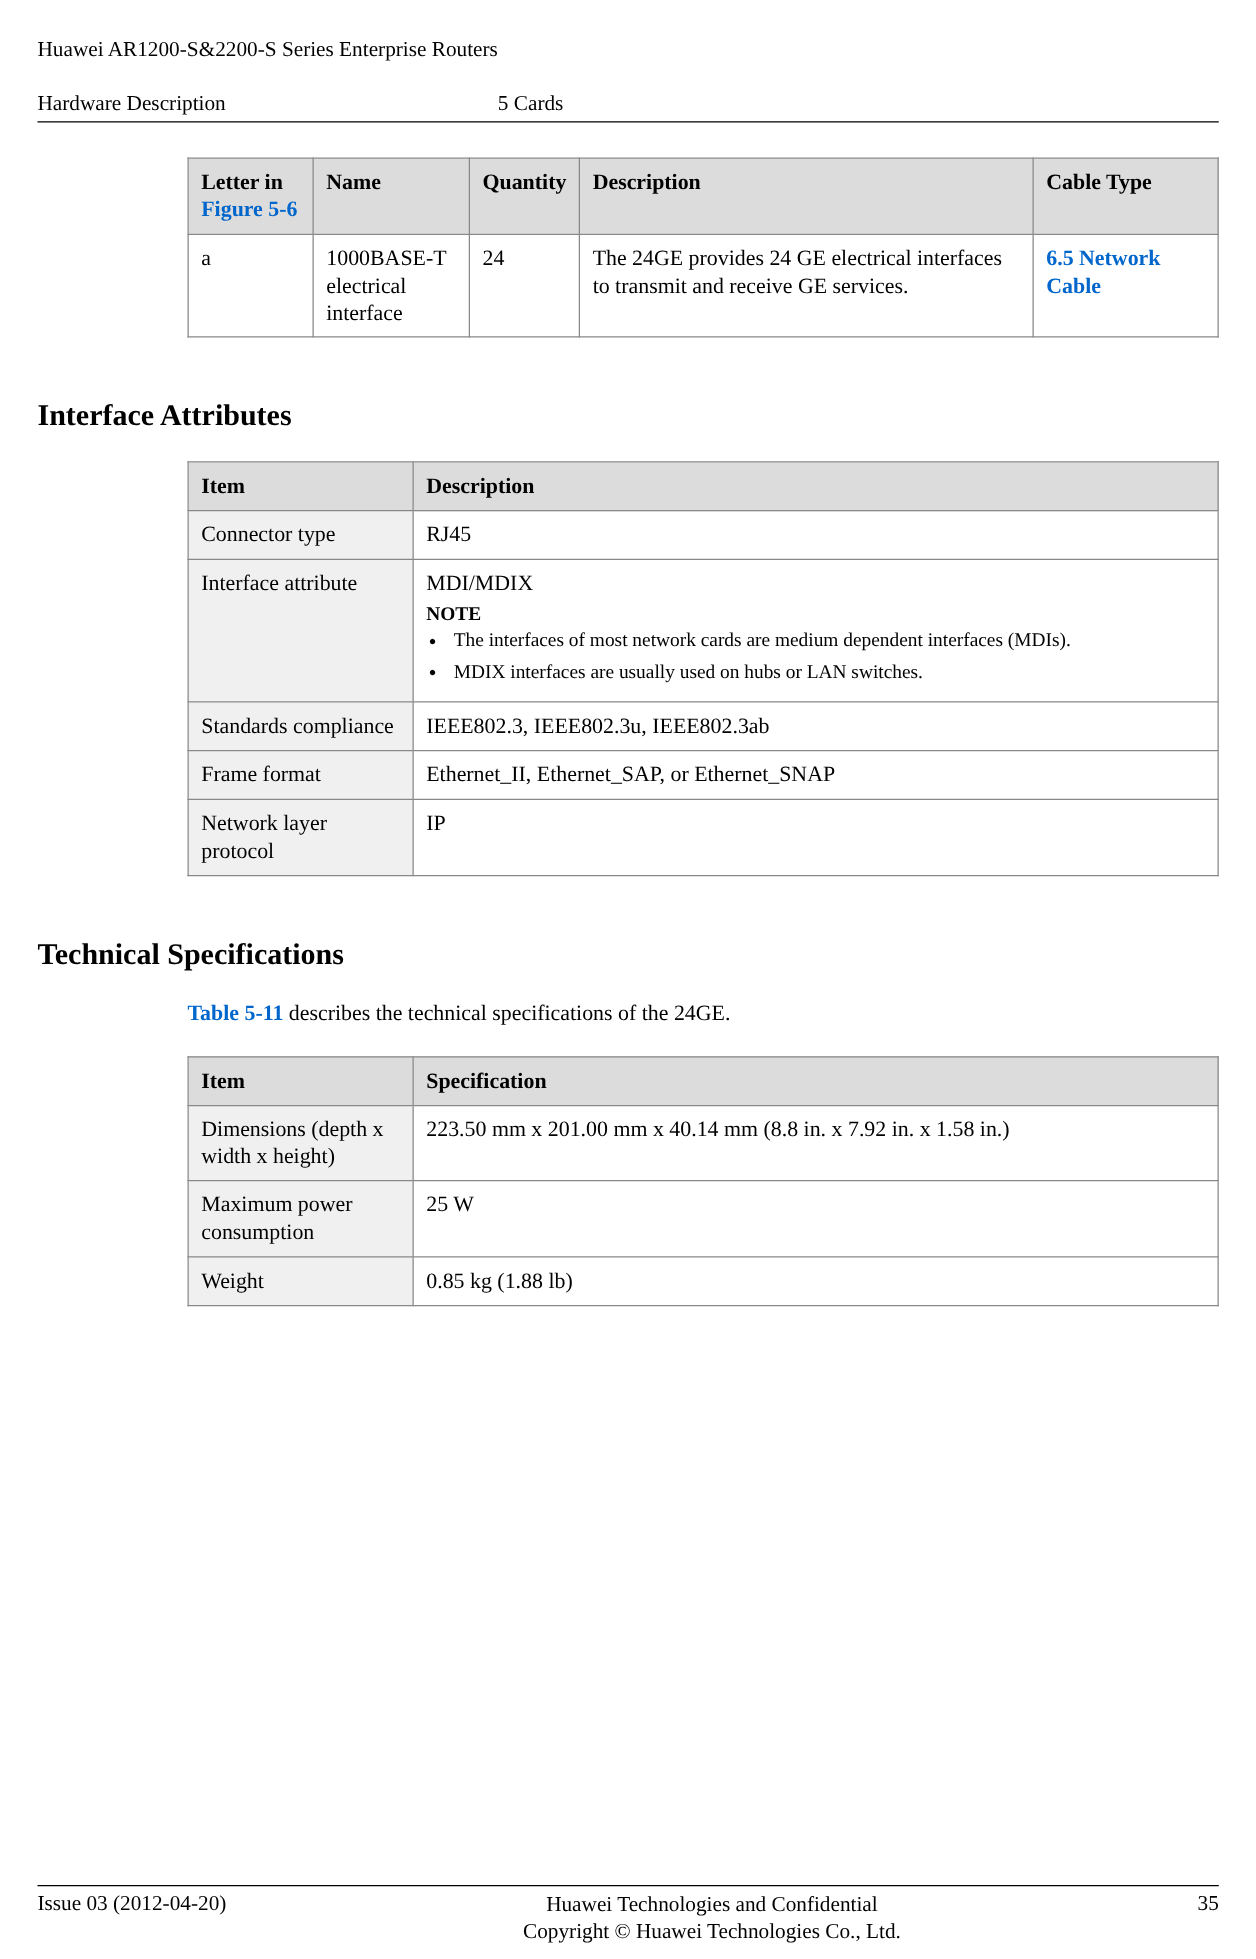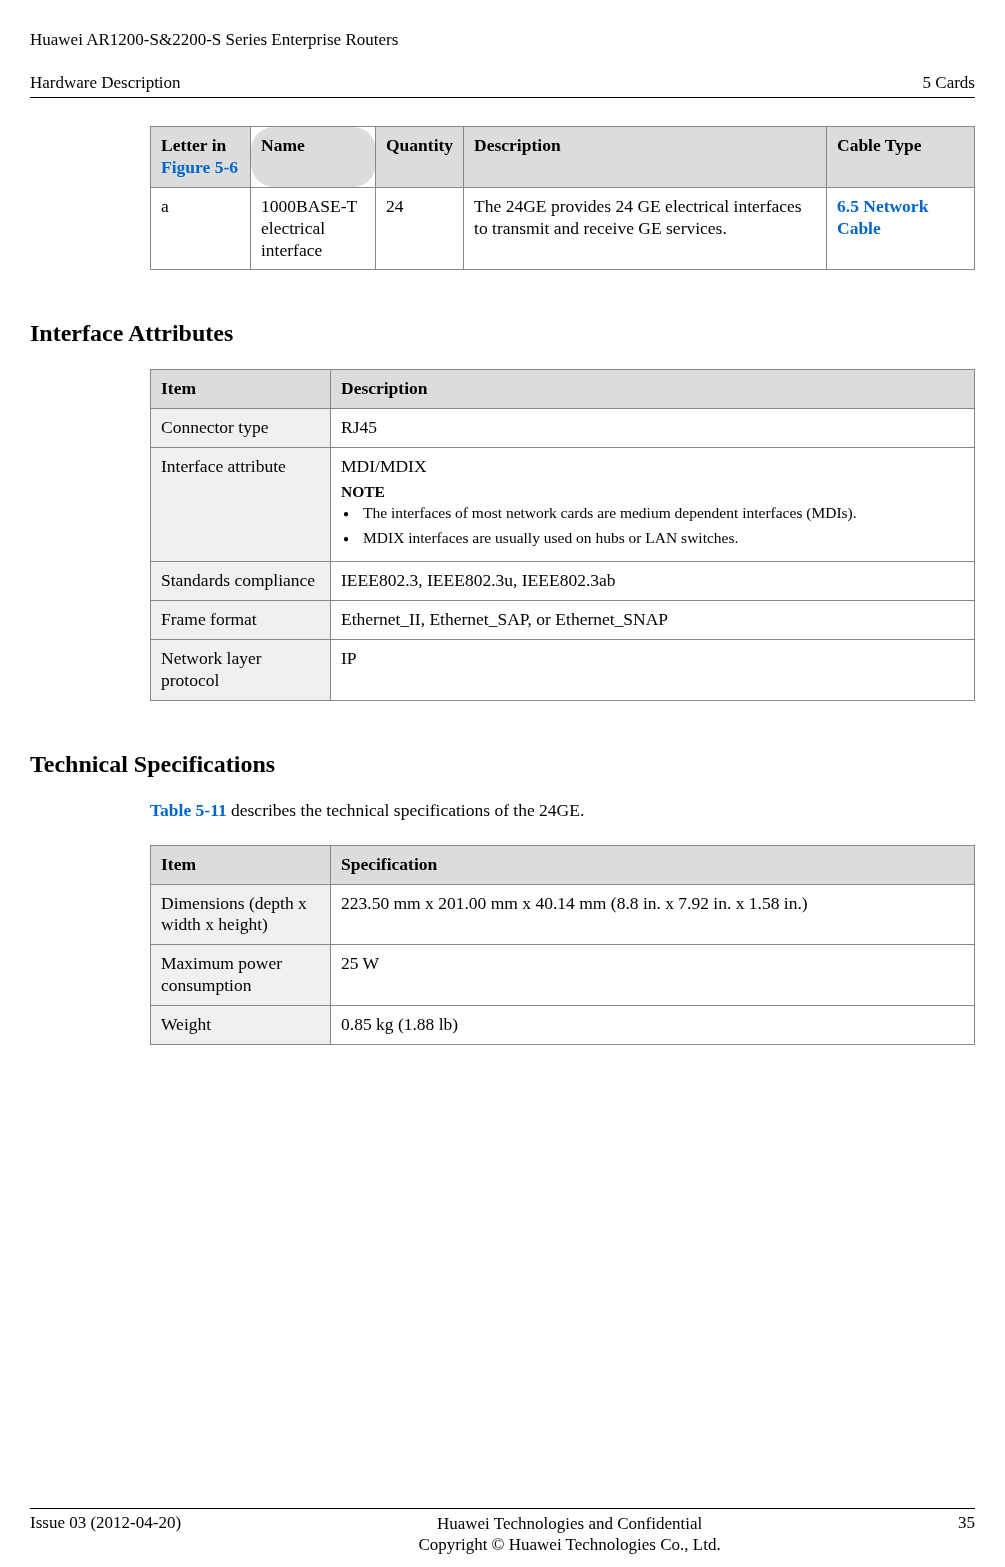--- a/index.html
+++ b/index.html
@@ -8,21 +8,20 @@
       font-size: 17.5px;
       color: #000;
       background: #fff;
       width: 1005px;
       height: 1567px;
       position: relative;
       padding: 0 30px;
     }
     .header {
       display: flex;
-      justify-content: space-between;
       align-items: flex-end;
       padding-top: 8px;
       padding-bottom: 4px;
       border-bottom: 1px solid #000;
       font-size: 17px;
     }
     .header-left { white-space: pre-line; line-height: 1.25; }
     .header-right { white-space: nowrap; }
     .content { padding-left: 120px; padding-right: 0; padding-top: 28px; }
     .table-caption { margin-bottom: 6px; font-size: 17.5px; }
@@ -84,21 +83,21 @@
       border-top: 1px solid #000;
       padding-top: 4px;
       display: flex;
       justify-content: space-between;
       align-items: flex-start;
       font-size: 17px;
     }
     .footer-center { text-align: center; flex: 1; line-height: 1.25; }
     .footer-left, .footer-right { white-space: nowrap; text-align: center; }
     .t1-col1 { width: 100px; }
-    .t1-col2 { width: 125px; border-radius: 23px; }
+    .t1-col2 { width: 125px; }
     .t1-col3 { width: 60px; }
     .t1-col5 { width: 148px; }
     .t2-col1 { width: 180px; }
     .t3-col1 { width: 180px; }
   </style>
 </head>
 <body>
 
 <div class="header">
   <div class="header-left">

